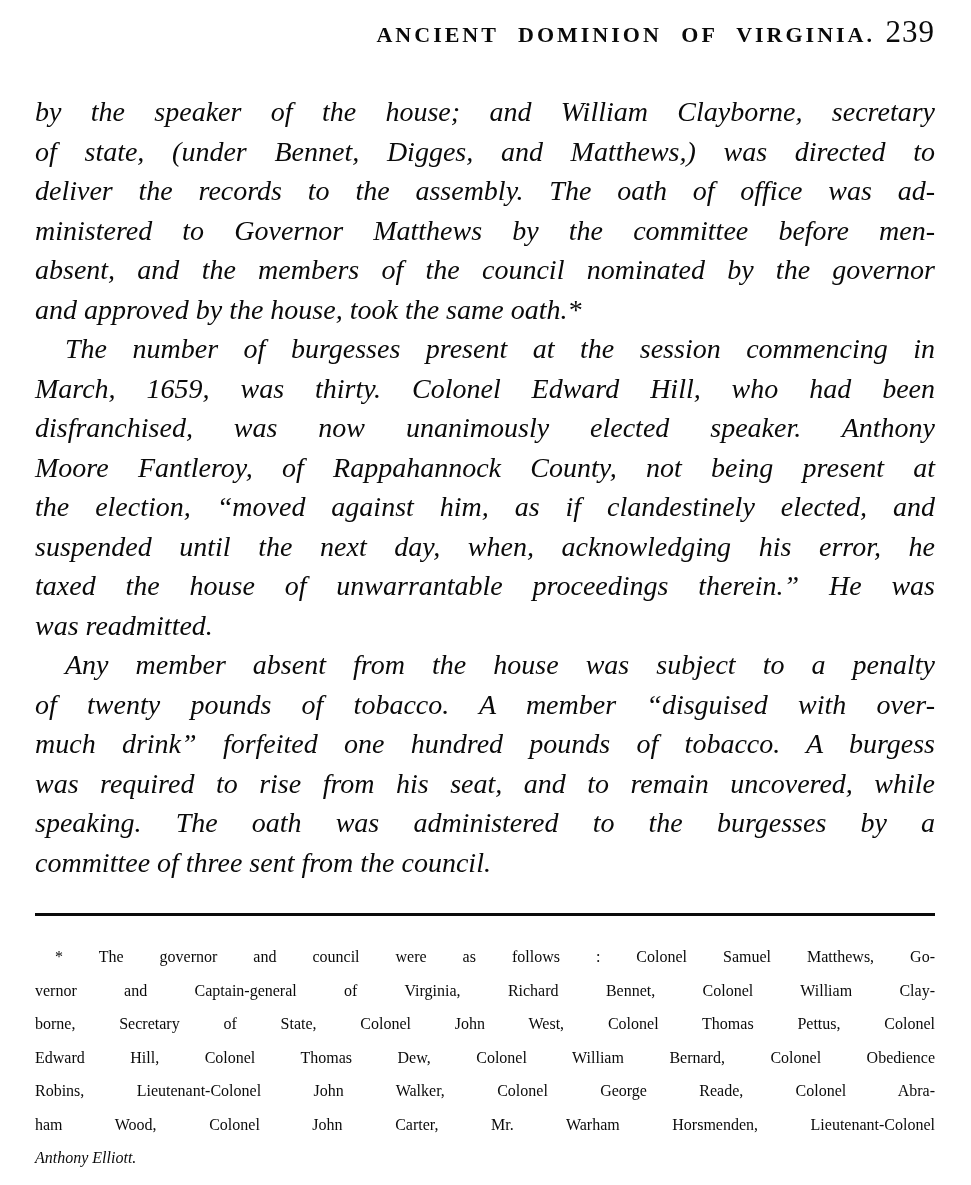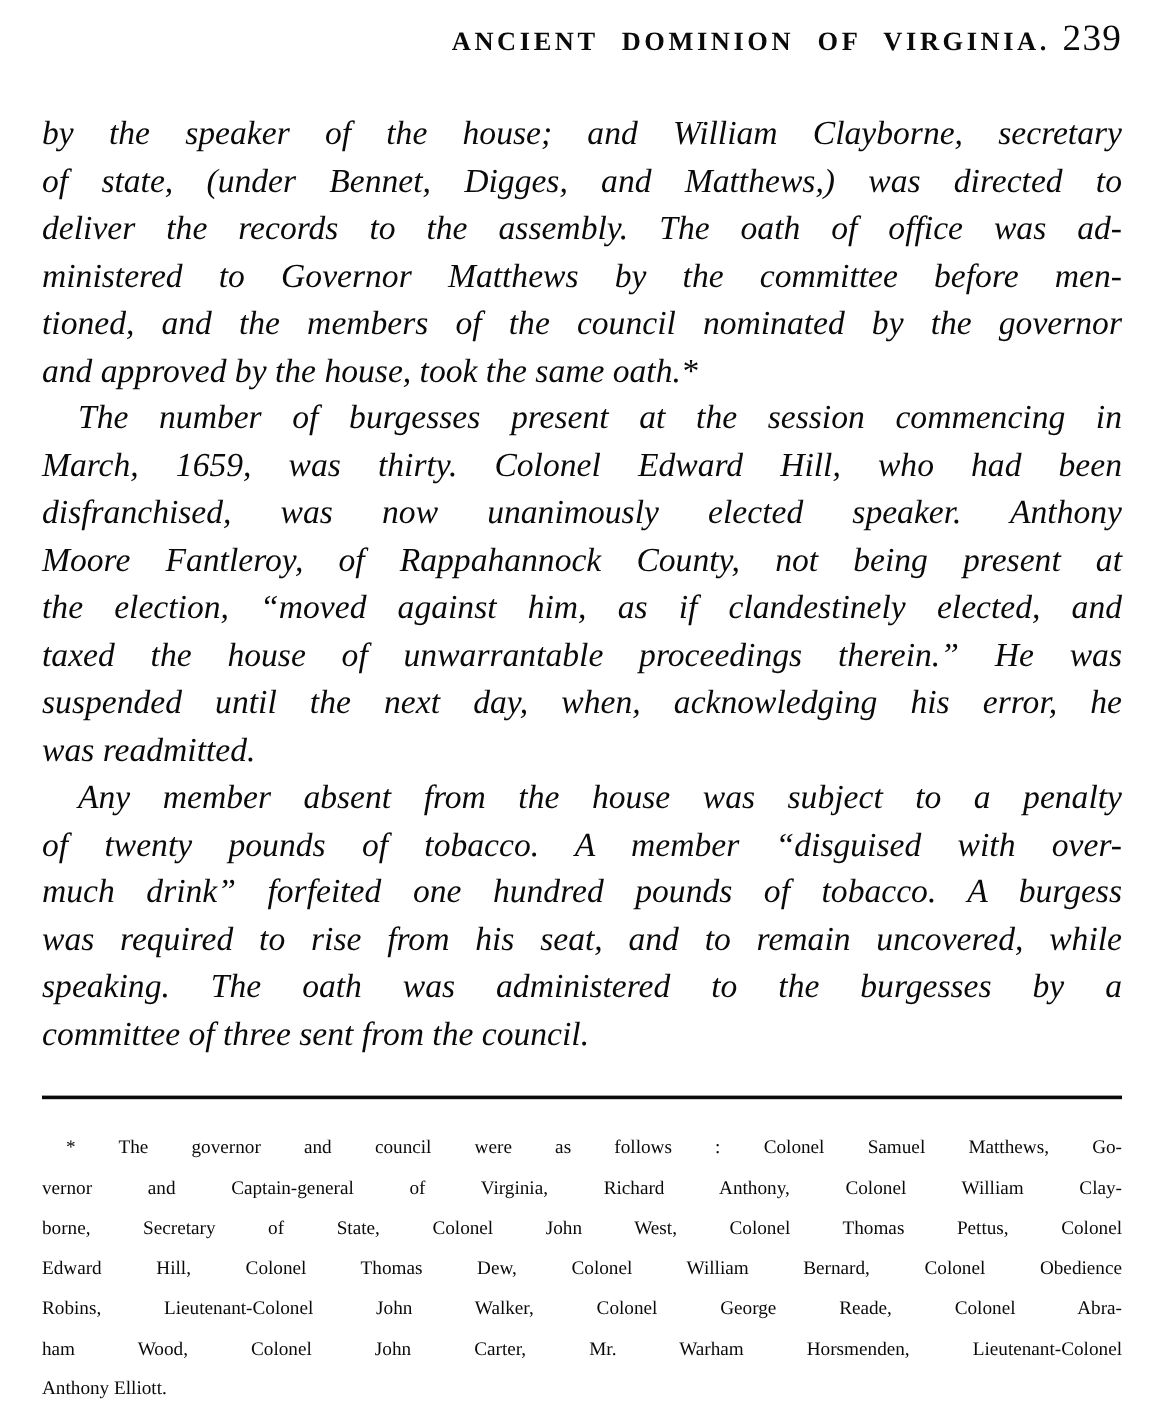--- a/index.html
+++ b/index.html
@@ -83,66 +83,67 @@
     line-height: 33.5px;
   }
   .footnote .line {
     text-align: justify;
     text-align-last: justify;
   }
   .footnote .line:first-child { text-indent: 20px; }
   .footnote .line:last-child {
     text-align: center;
     text-align-last: left;
+    font-style: italic;
   }
 </style>
 </head>
 <body>
 
 <div class="page">
 
   <header class="column running-head">
     <div class="head-title">ANCIENT DOMINION OF VIRGINIA.</div>
     <div class="page-number">239</div>
   </header>
 
   <main class="column body-text" id="body-paragraphs">
       <div class="para">
         <div class="line">by the speaker of the house; and William Clayborne, secretary</div>
         <div class="line">of state, (under Bennet, Digges, and Matthews,) was directed to</div>
         <div class="line">deliver the records to the assembly. The oath of office was ad-</div>
         <div class="line">ministered to Governor Matthews by the committee before men-</div>
-        <div class="line">tioned, and the members of the council nominated by the governor</div>
+        <div class="line">absent, and the members of the council nominated by the governor</div>
         <div class="line">and approved by the house, took the same oath.*</div>
       </div>
       <div class="para indent">
         <div class="line">The number of burgesses present at the session commencing in</div>
         <div class="line">March, 1659, was thirty. Colonel Edward Hill, who had been</div>
         <div class="line">disfranchised, was now unanimously elected speaker. Anthony</div>
         <div class="line">Moore Fantleroy, of Rappahannock County, not being present at</div>
         <div class="line">the election, “moved against him, as if clandestinely elected, and</div>
+        <div class="line">suspended until the next day, when, acknowledging his error, he</div>
         <div class="line">taxed the house of unwarrantable proceedings therein.” He was</div>
-        <div class="line">suspended until the next day, when, acknowledging his error, he</div>
         <div class="line">was readmitted.</div>
       </div>
       <div class="para indent">
         <div class="line">Any member absent from the house was subject to a penalty</div>
         <div class="line">of twenty pounds of tobacco. A member “disguised with over-</div>
         <div class="line">much drink” forfeited one hundred pounds of tobacco. A burgess</div>
         <div class="line">was required to rise from his seat, and to remain uncovered, while</div>
         <div class="line">speaking. The oath was administered to the burgesses by a</div>
         <div class="line">committee of three sent from the council.</div>
       </div>
     </main>
 
   <div class="footnote-rule"></div>
 
   <section class="column footnote" id="footnote-lines">
       <div class="line">* The governor and council were as follows : Colonel Samuel Matthews, Go-</div>
-      <div class="line">vernor and Captain-general of Virginia, Richard Anthony, Colonel William Clay-</div>
+      <div class="line">vernor and Captain-general of Virginia, Richard Bennet, Colonel William Clay-</div>
       <div class="line">borne, Secretary of State, Colonel John West, Colonel Thomas Pettus, Colonel</div>
       <div class="line">Edward Hill, Colonel Thomas Dew, Colonel William Bernard, Colonel Obedience</div>
       <div class="line">Robins, Lieutenant-Colonel John Walker, Colonel George Reade, Colonel Abra-</div>
       <div class="line">ham Wood, Colonel John Carter, Mr. Warham Horsmenden, Lieutenant-Colonel</div>
       <div class="line">Anthony Elliott.</div>
     </section>
 
 </div>
 
 </body></html>

